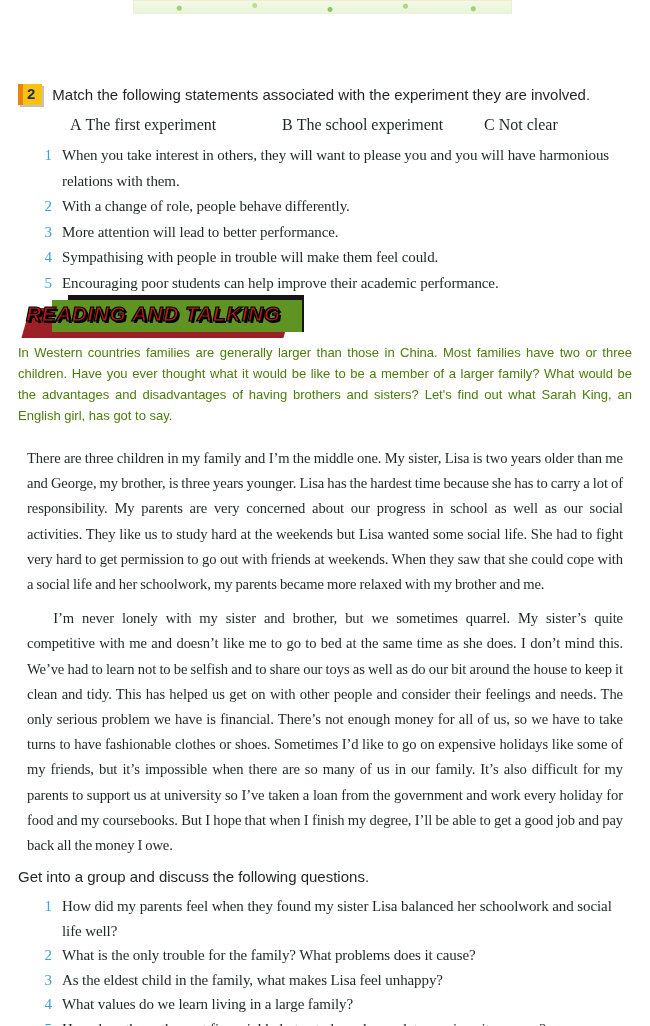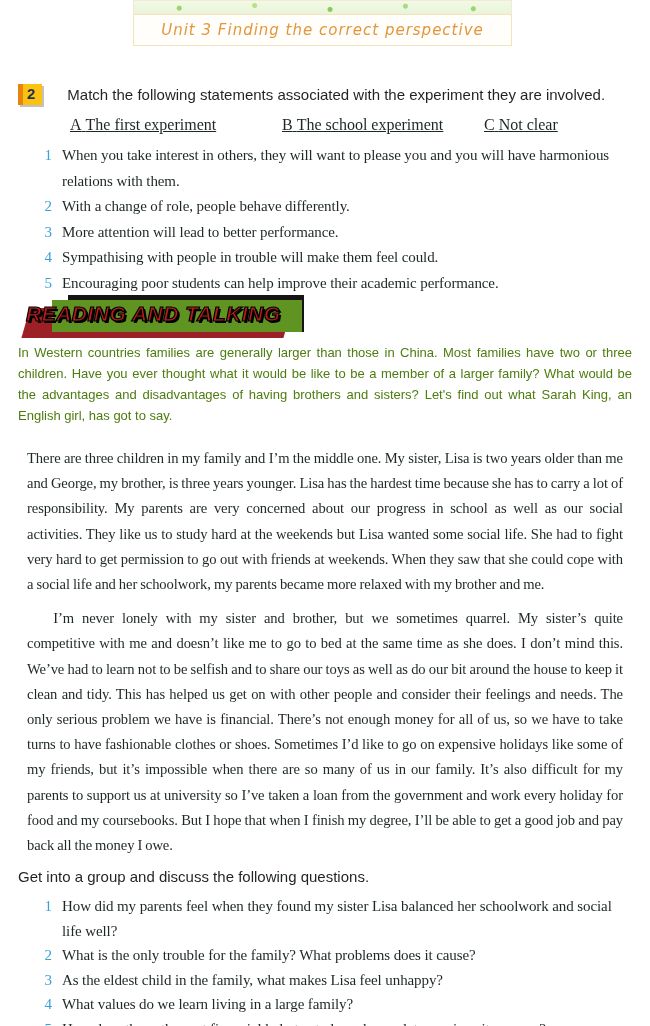--- a/index.html
+++ b/index.html
@@ -30,27 +30,27 @@
   
   .exercise{position:absolute;top:84px;left:18px;width:616px;}
   .ex-head{display:flex;align-items:flex-start;gap:10px;}
   .ex-num{
     flex:0 0 auto;
     background:linear-gradient(90deg,#e8830d 0 5px,#fdc20f 5px);
     box-shadow:2px 2px 0 #c2c2c2;
     color:#1d3050;font-weight:bold;font-size:15px;line-height:18px;
     padding:1px 7px 2px 9px;
   }
-  .ex-instruction{font-size:15px;line-height:21px;color:#1f2422;margin-left:15px;}
+  .ex-instruction{font-size:15px;line-height:21px;color:#1f2422;}
   .options-row{
     display:grid;grid-template-columns:212px 202px auto;
     padding-left:52px;margin-top:11px;
     font-family:"Liberation Serif",serif;font-size:16px;color:#1e2823;
   }
-  .option{white-space:nowrap;text-decoration:underline;}
+  .option{white-space:nowrap;}
   .num-list{list-style:none;margin:9px 0 0 0;padding:0;}
   .num-list li{
     display:flex;gap:10px;padding-left:20px;
     font-family:"Liberation Serif",serif;font-size:15px;line-height:25.5px;
     color:#1e2823;letter-spacing:-0.1px;
   }
   .item-num{flex:0 0 14px;text-align:right;color:#3b9fd8;}
   .item-text{flex:1;}
   
   .section-banner{position:absolute;top:295px;left:20px;width:292px;height:46px;}
@@ -90,23 +90,20 @@
     width:44px;height:22px;border:1px solid #e9e2a8;background:#fffefa;
     display:flex;align-items:center;justify-content:center;
     font-weight:bold;font-size:15px;color:#111;
   }
 </style>
 </head>
 <body>
 
 <div class="top-banner">
   <div class="green-strip"></div>
-  <div class="unit-box">
-    <span class="unit-title">Unit 3 Finding the correct perspective</span>
-  </div>
 </div>
 
 <div class="exercise">
   <div class="ex-head">
     <span class="ex-num">2</span>
     <span class="ex-instruction">Match the following statements associated with the experiment they are involved.</span>
   </div>
   <div class="options-row">
 
       <span class="option"><span>A</span>&nbsp;<span>The first experiment</span></span>

